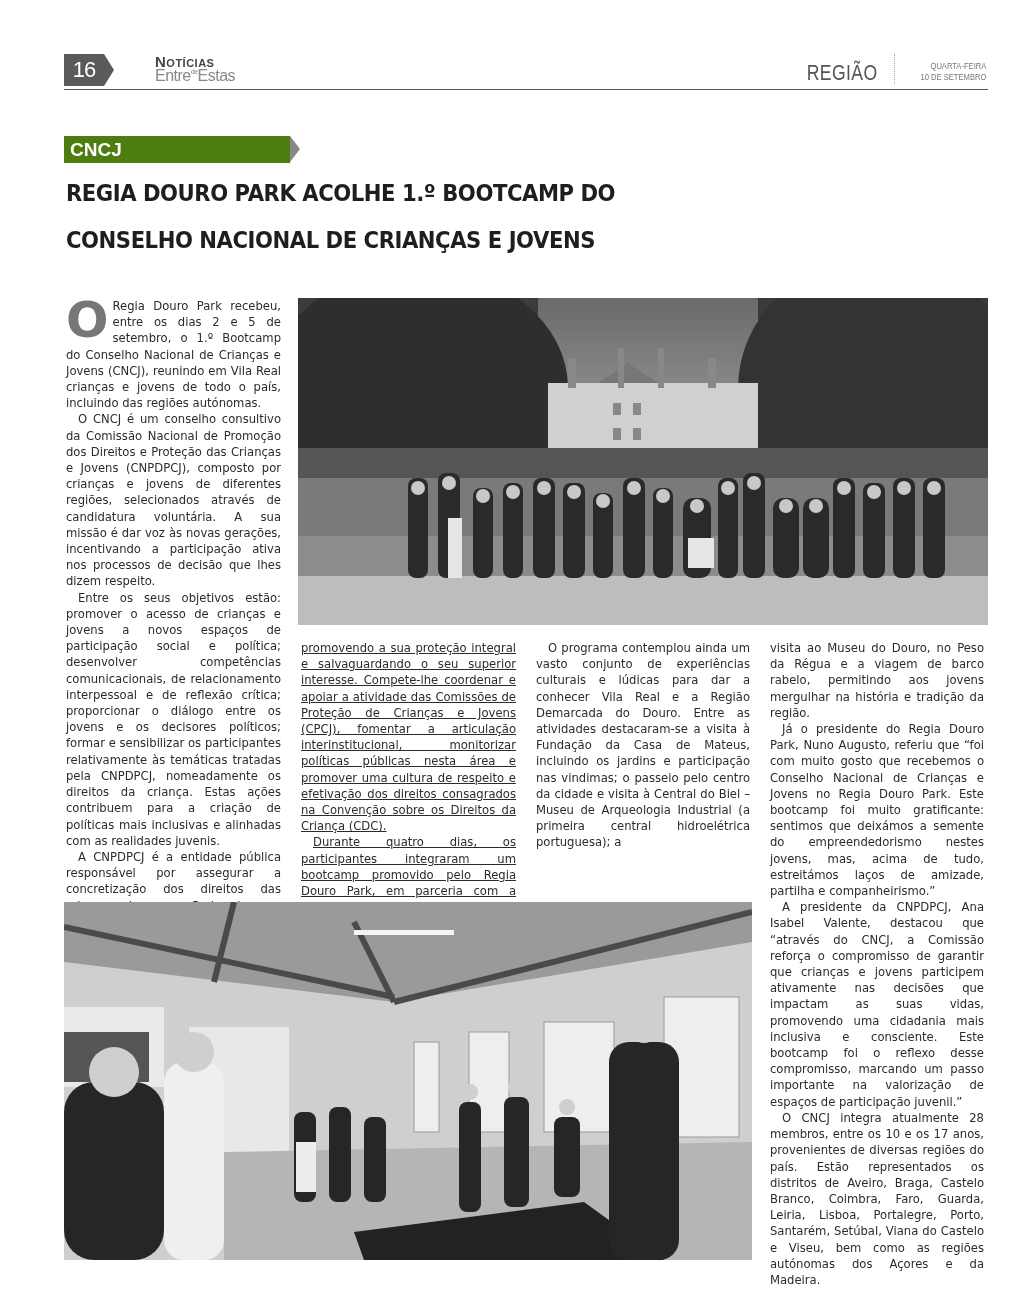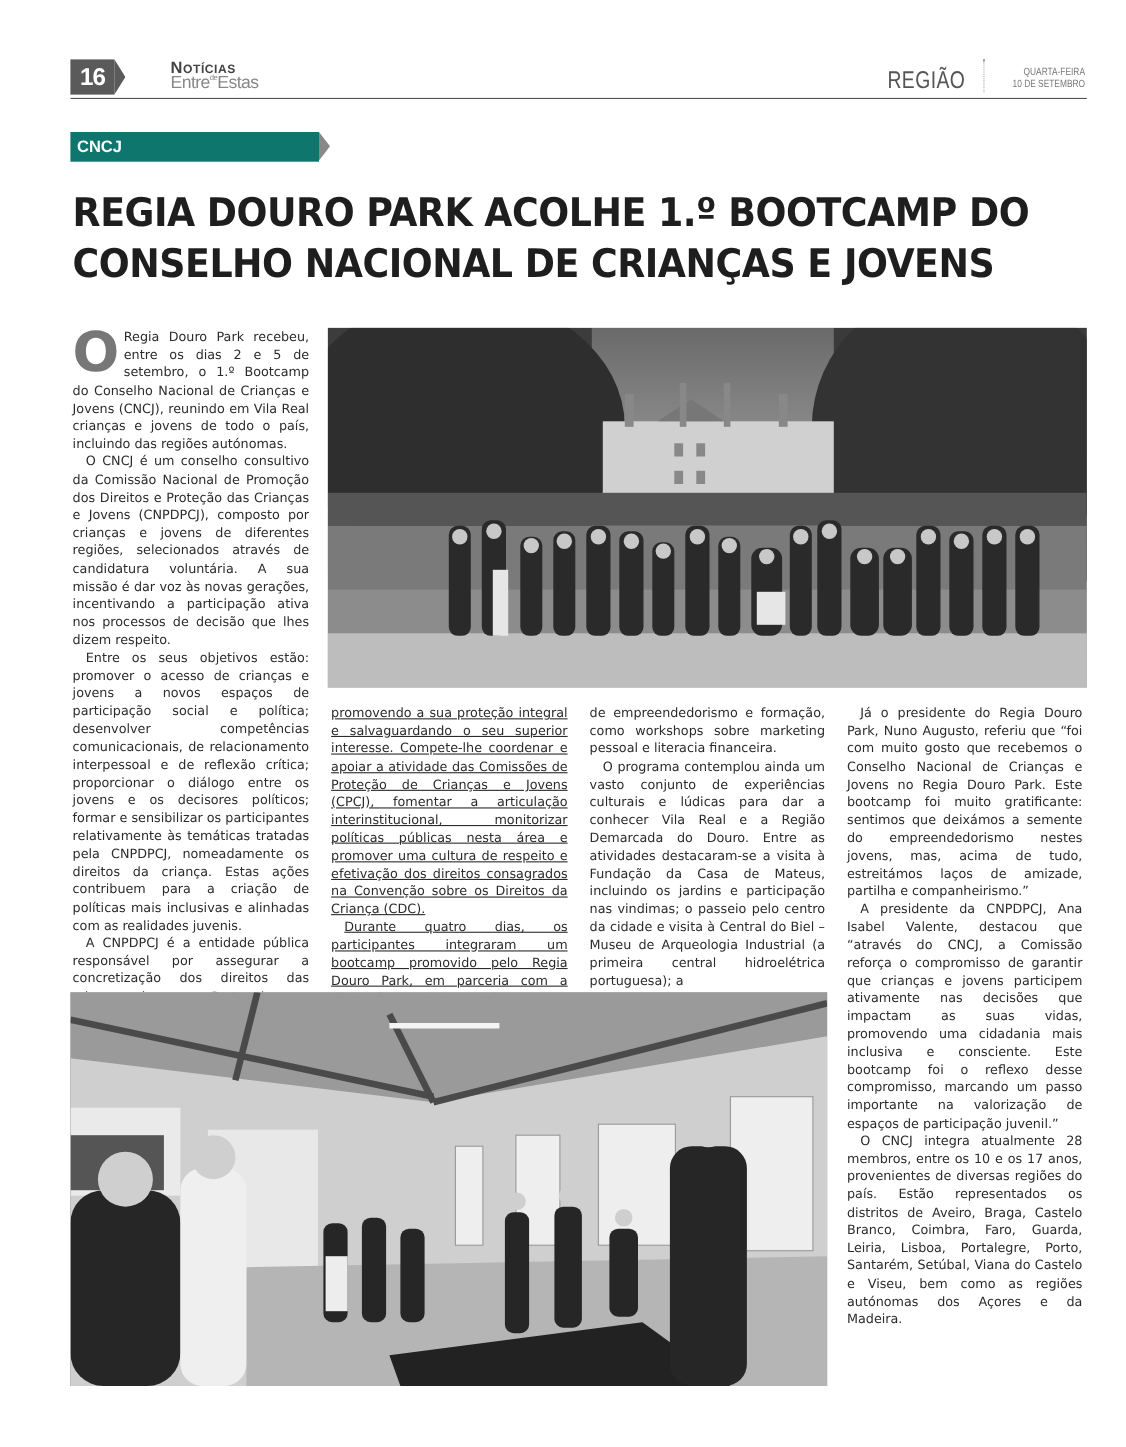--- a/index.html
+++ b/index.html
@@ -2,39 +2,39 @@
 <html><head>
 <meta charset="utf-8">
 <style>
   * { box-sizing: border-box; margin: 0; padding: 0; }
   html, body { width: 1024px; height: 1315px; background: #ffffff; overflow: hidden; }
   body { position: relative; font-family: "DejaVu Sans", sans-serif; color: #2a2a2a; }
 
   
   .page-header { position: absolute; left: 64px; top: 52px; width: 924px; height: 38px; border-bottom: 1.5px solid #555; }
   .page-num { position: absolute; left: 0; top: 2px; width: 40px; height: 32px; background: #5a5a5a; color: #fff;
-    font-family: "Liberation Sans", sans-serif; font-weight: bold; font-size: 22px; line-height: 32px; text-align: center; letter-spacing: -1px; }
+    font-family: "Liberation Sans", sans-serif; font-weight: normal; font-size: 22px; line-height: 32px; text-align: center; letter-spacing: -1px; }
   .page-num::after { content: ""; position: absolute; right: -10px; top: 0; border-left: 10px solid #5a5a5a; border-top: 16px solid transparent; border-bottom: 16px solid transparent; }
   .logo { position: absolute; left: 52px; top: 2px; line-height: 1; margin-left: 39px; }
   .logo-top { font-family: "Liberation Sans", sans-serif; font-weight: bold; font-size: 11px; color: #444; letter-spacing: 0.5px; }
   .logo-top .big { font-size: 15px; }
   .logo-bottom { font-family: "Liberation Sans", sans-serif; font-size: 16px; color: #888; letter-spacing: -0.5px; margin-top: -1px; position: relative; }
   .logo-bottom .de { font-size: 7px; position: relative; top: -7px; color: #888; }
   .section-name { position: absolute; right: 110px; top: 8px; font-family: "Liberation Sans", sans-serif; font-size: 22px; color: #555; letter-spacing: 0.5px; transform: scaleX(0.8); transform-origin: right; }
   .header-sep { position: absolute; right: 93px; top: 2px; height: 30px; border-left: 1px dotted #aaa; }
   .header-date { position: absolute; right: 2px; top: 8px; text-align: right; font-family: "Liberation Sans", sans-serif; font-size: 9.5px; color: #777; line-height: 11px; transform: scaleX(0.8); transform-origin: right; }
 
   
-  .kicker { position: absolute; left: 64px; top: 120px; width: 226px; height: 27px; background: #0f766e; color: #fff;
-    font-family: "Liberation Sans", sans-serif; font-weight: bold; font-size: 15px; line-height: 27px; padding-left: 6px; }
+  .kicker { position: absolute; left: 64px; top: 136px; width: 226px; height: 27px; background: #4d7c0f; color: #fff;
+    font-family: "Liberation Sans", sans-serif; font-weight: bold; font-size: 19px; line-height: 27px; padding-left: 6px; }
   .kicker::after { content: ""; position: absolute; right: -10px; top: 0; border-left: 10px solid #888; border-top: 13.5px solid transparent; border-bottom: 13.5px solid transparent; }
 
   
   .headline { position: absolute; left: 66px; top: 170px; width: 930px; font-family: "DejaVu Sans", sans-serif; font-weight: bold;
-    font-size: 36px; line-height: 47px; color: #1e1e1e; letter-spacing: -0.5px; }
+    font-size: 23px; line-height: 47px; color: #1e1e1e; letter-spacing: -0.5px; }
   .headline span { display: block; white-space: nowrap; transform: scaleX(0.92); transform-origin: left; }
 
   
   .col { position: absolute; font-family: "DejaVu Sans", sans-serif; font-size: 11.6px; line-height: 16.2px; color: #2b2b2b; text-align: justify; }
   .col p { text-indent: 12px; }
   .col p.noindent { text-indent: 0; }
   .col1 { left: 66px; top: 298px; width: 215px; }
   .col2 { left: 301px; top: 640px; width: 215px; text-decoration: underline; }
   .col3 { left: 536px; top: 640px; width: 214px; }
   .col4 { left: 770px; top: 640px; width: 214px; }
@@ -153,25 +153,25 @@
   <p>Entre os seus objetivos estão: promover o acesso de crianças e jovens a novos espaços de participação social e política; desenvolver competências comunicacionais, de relacionamento interpessoal e de reflexão crítica; proporcionar o diálogo entre os jovens e os decisores políticos; formar e sensibilizar os participantes relativamente às temáticas tratadas pela CNPDPCJ, nomeadamente os direitos da criança. Estas ações contribuem para a criação de políticas mais inclusivas e alinhadas com as realidades juvenis.</p>
   <p>A CNPDPCJ é a entidade pública responsável por assegurar a concretização dos direitos das crianças e jovens em Portugal,</p>
 </div>
 
 <div class="col col2">
   <p class="noindent">promovendo a sua proteção integral e salvaguardando o seu superior interesse. Compete-lhe coordenar e apoiar a atividade das Comissões de Proteção de Crianças e Jovens (CPCJ), fomentar a articulação interinstitucional, monitorizar políticas públicas nesta área e promover uma cultura de respeito e efetivação dos direitos consagrados na Convenção sobre os Direitos da Criança (CDC).</p>
   <p>Durante quatro dias, os participantes integraram um bootcamp promovido pelo Regia Douro Park, em parceria com a CNPDPCJ, que incluiu atividades</p>
 </div>
 
 <div class="col col3">
-  <p class="noindent">de empreendedorismo e formação, como workshops sobre marketing pessoal e literacia financeira.</p>
   <p>O programa contemplou ainda um vasto conjunto de experiências culturais e lúdicas para dar a conhecer Vila Real e a Região Demarcada do Douro. Entre as atividades destacaram-se a visita à Fundação da Casa de Mateus, incluindo os jardins e participação nas vindimas; o passeio pelo centro da cidade e visita à Central do Biel – Museu de Arqueologia Industrial (a primeira central hidroelétrica portuguesa); a</p>
 </div>
 
 <div class="col col4">
+  <p class="noindent">visita ao Museu do Douro, no Peso da Régua e a viagem de barco rabelo, permitindo aos jovens mergulhar na história e tradição da região.</p>
   <p>Já o presidente do Regia Douro Park, Nuno Augusto, referiu que “foi com muito gosto que recebemos o Conselho Nacional de Crianças e Jovens no Regia Douro Park. Este bootcamp foi muito gratificante: sentimos que deixámos a semente do empreendedorismo nestes jovens, mas, acima de tudo, estreitámos laços de amizade, partilha e companheirismo.”</p>
   <p>A presidente da CNPDPCJ, Ana Isabel Valente, destacou que “através do CNCJ, a Comissão reforça o compromisso de garantir que crianças e jovens participem ativamente nas decisões que impactam as suas vidas, promovendo uma cidadania mais inclusiva e consciente. Este bootcamp foi o reflexo desse compromisso, marcando um passo importante na valorização de espaços de participação juvenil.”</p>
   <p>O CNCJ integra atualmente 28 membros, entre os 10 e os 17 anos, provenientes de diversas regiões do país. Estão representados os distritos de Aveiro, Braga, Castelo Branco, Coimbra, Faro, Guarda, Leiria, Lisboa, Portalegre, Porto, Santarém, Setúbal, Viana do Castelo e Viseu, bem como as regiões autónomas dos Açores e da Madeira.</p>
 </div>
 
 <div class="photo photo2">
   <svg viewBox="0 0 688 358" preserveAspectRatio="none">
     <rect width="688" height="358" fill="#cfcfcf"></rect>
 
     <polygon points="0,0 688,0 688,40 330,100 0,60" fill="#9a9a9a"></polygon>

